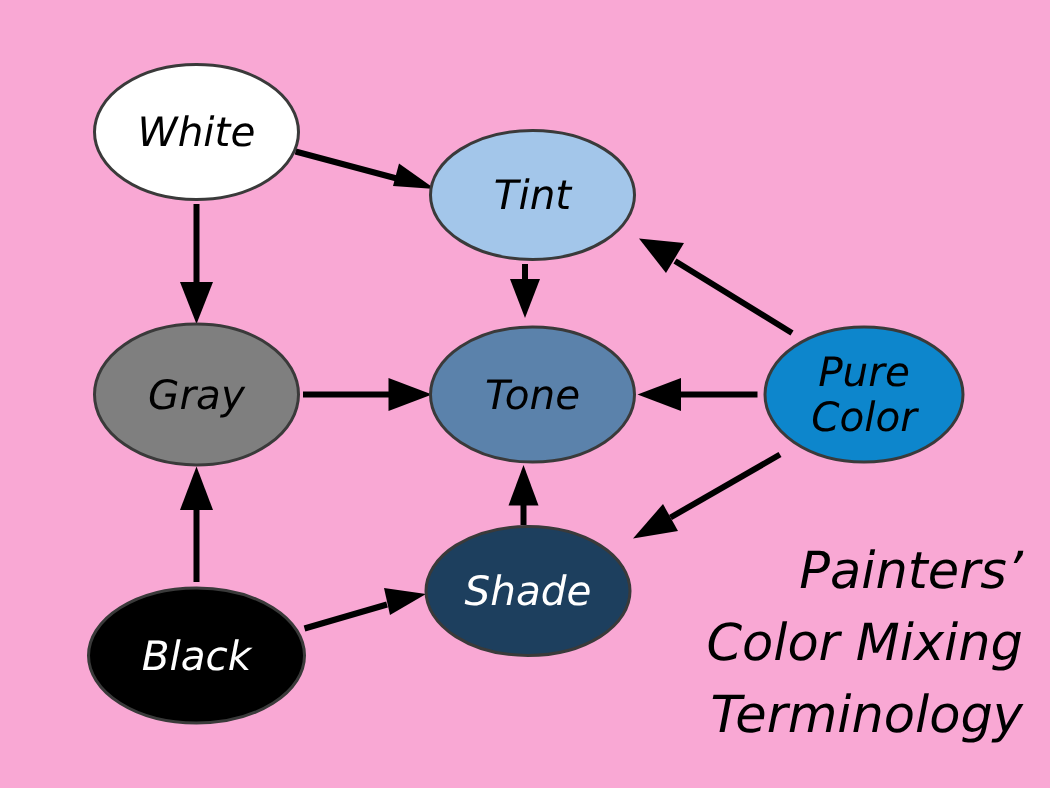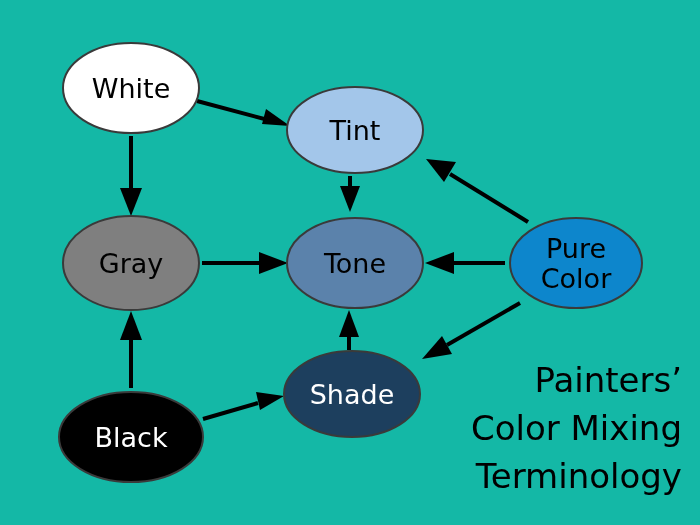--- a/index.html
+++ b/index.html
@@ -4,23 +4,24 @@
 <style>
   html, body {
     margin: 0;
     padding: 0;
     background: #ffffff;
   }
   #canvas {
     position: relative;
     width: 700px;
     height: 525px;
-    background: #14b8a6;
+    background: #f9a8d4;
     overflow: hidden;
     font-family: "DejaVu Sans", sans-serif;
+    font-style: italic;
   }
   #diagram-svg {
     position: absolute;
     left: 0;
     top: 0;
     width: 700px;
     height: 525px;
   }
   .node-ellipse {
     stroke: #3a3a3a;

